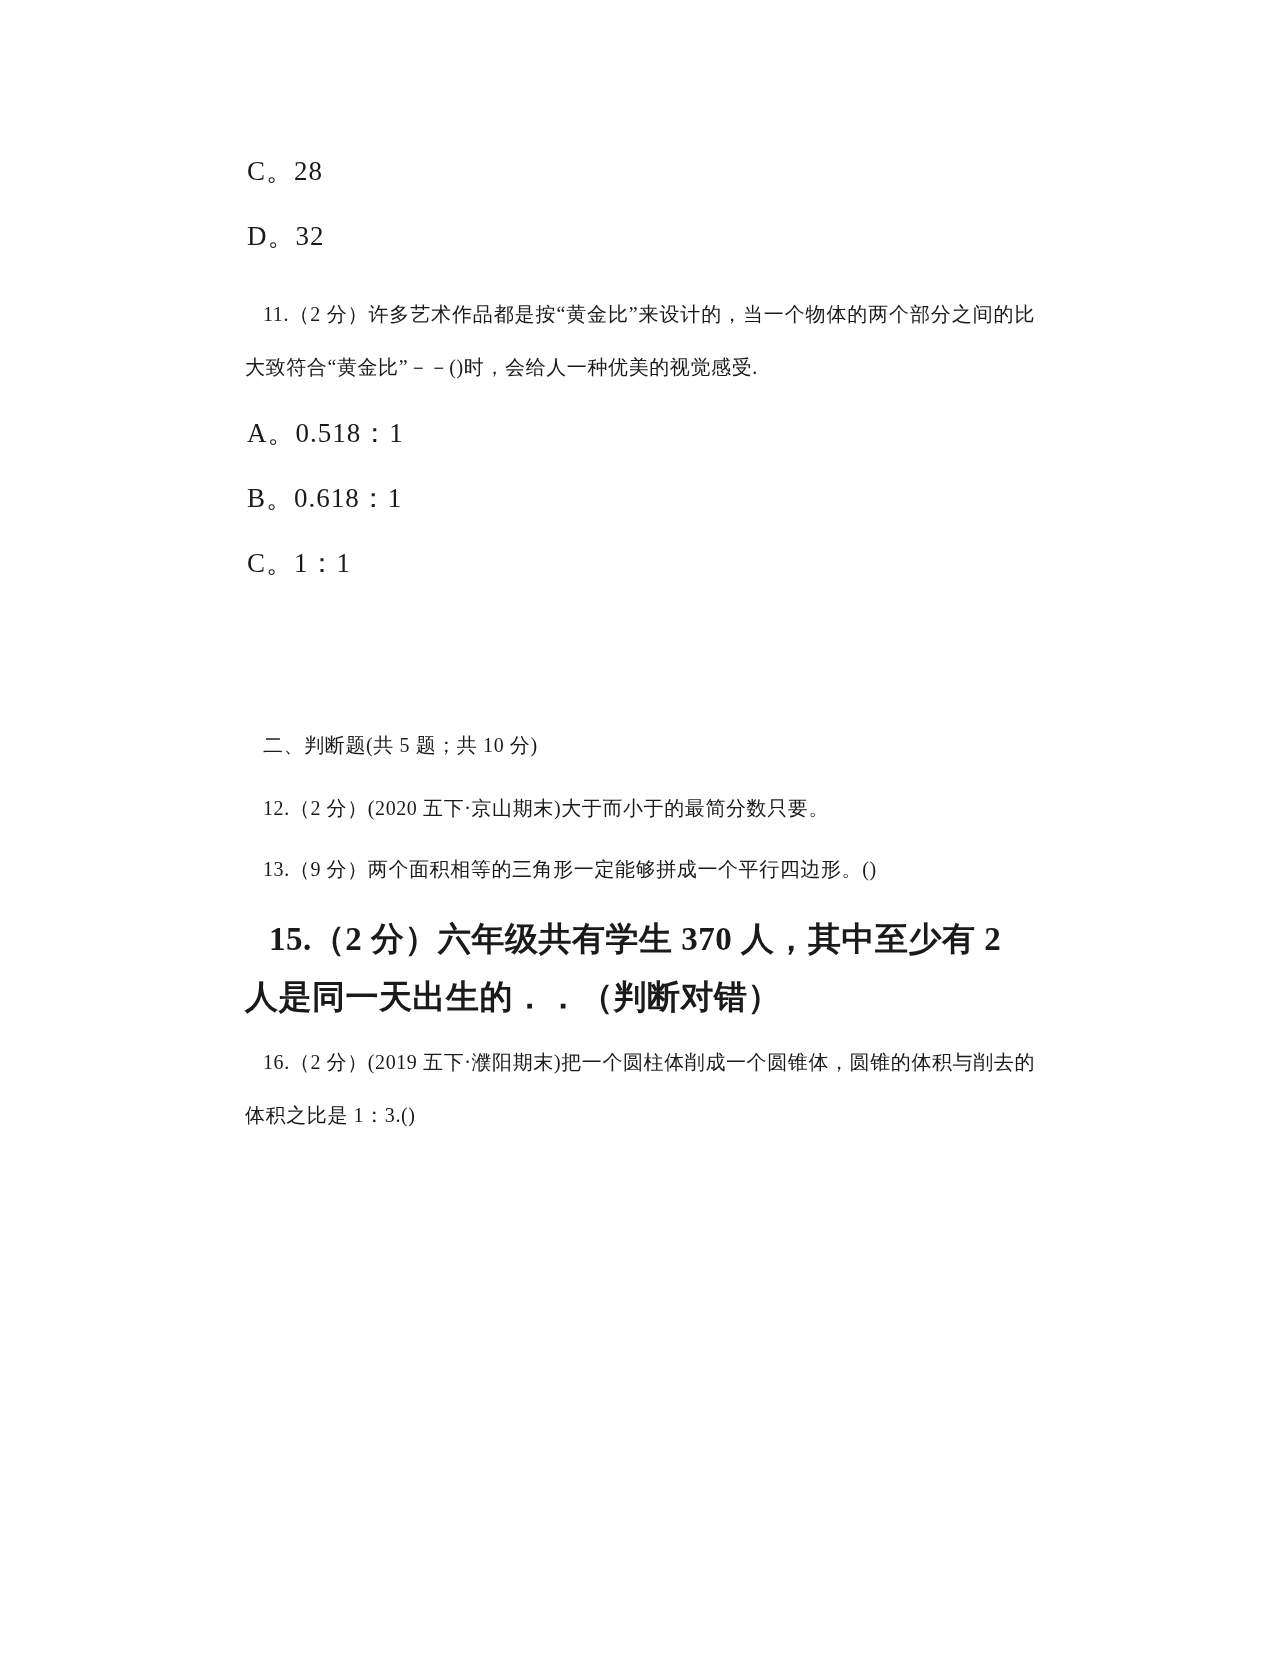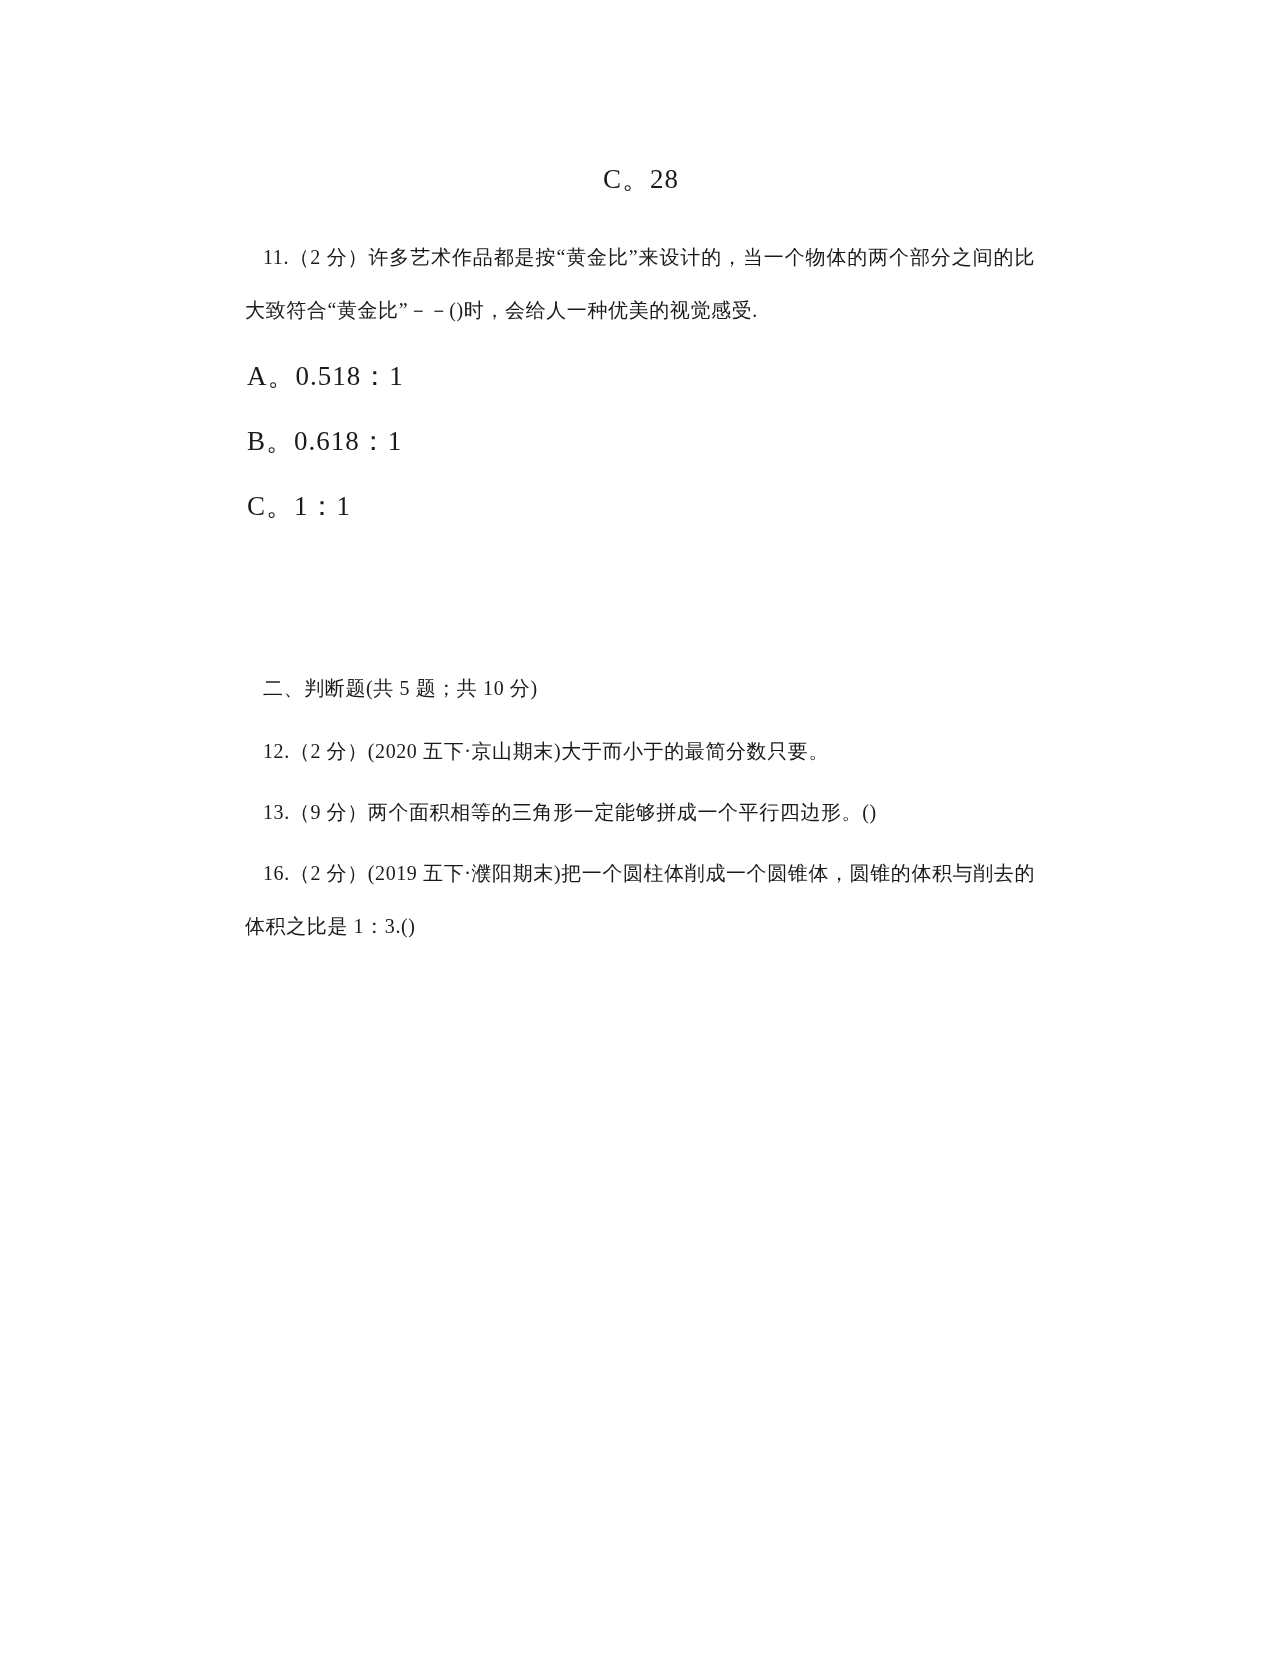--- a/index.html
+++ b/index.html
@@ -27,21 +27,21 @@
     letter-spacing: 0.5px;
     white-space: nowrap;
   }
   
   .opt {
     font-size: 27px;
     margin: 0 0 38px 0;
     padding-left: 2px;
     letter-spacing: 1px;
   }
-  .opt.first { margin-top: 16px; text-align: center; }
+  .opt.first { margin-top: 8px; }
 
   
   .qpara {
     font-size: 20px;
     line-height: 53px;
     text-align: justify;
     text-justify: inter-ideograph;
     margin: 0 0 8px 0;
     text-indent: 18px;
     letter-spacing: 0.6px;
@@ -66,34 +66,36 @@
 
   .gap-lg { height: 104px; }
   .gap-md { height: 18px; }
 </style>
 </head>
 <body>
 
 <div class="page">
 
   <div class="opt first line">C。28</div>
+  <div class="opt line">D。32</div>
 
   <p class="qpara">11.（2 分）许多艺术作品都是按“黄金比”来设计的，当一个物体的两个部分之间的比大致符合“黄金比”－－()时，会给人一种优美的视觉感受.</p>
 
   <div class="gap-md"></div>
 
   <div class="opt line">A。0.518：1</div>
   <div class="opt line">B。0.618：1</div>
   <div class="opt line">C。1：1</div>
 
   <div class="gap-lg"></div>
 
   <p class="section-head">二、判断题(共 5 题；共 10 分)</p>
 
   <p class="qpara">12.（2 分）(2020 五下·京山期末)大于而小于的最简分数只要。</p>
 
   <p class="qpara">13.（9 分）两个面积相等的三角形一定能够拼成一个平行四边形。()</p>
 
 
+  <p class="big">15.（2 分）六年级共有学生 370 人，其中至少有 2 人是同一天出生的．．（判断对错）</p>
 
   <p class="qpara">16.（2 分）(2019 五下·濮阳期末)把一个圆柱体削成一个圆锥体，圆锥的体积与削去的体积之比是 1：3.()</p>
 
 </div>
 
 </body></html>

